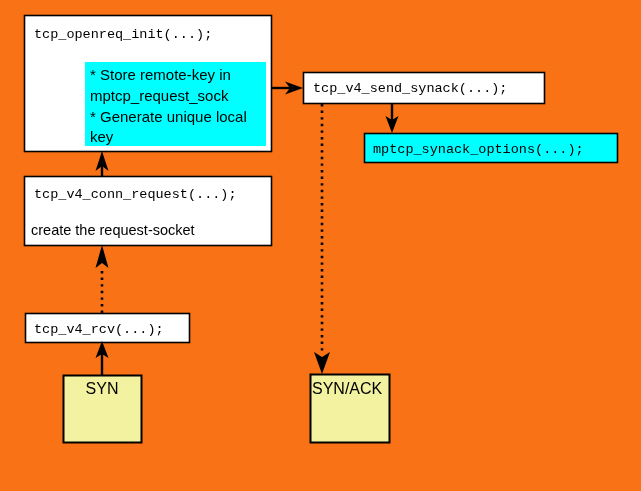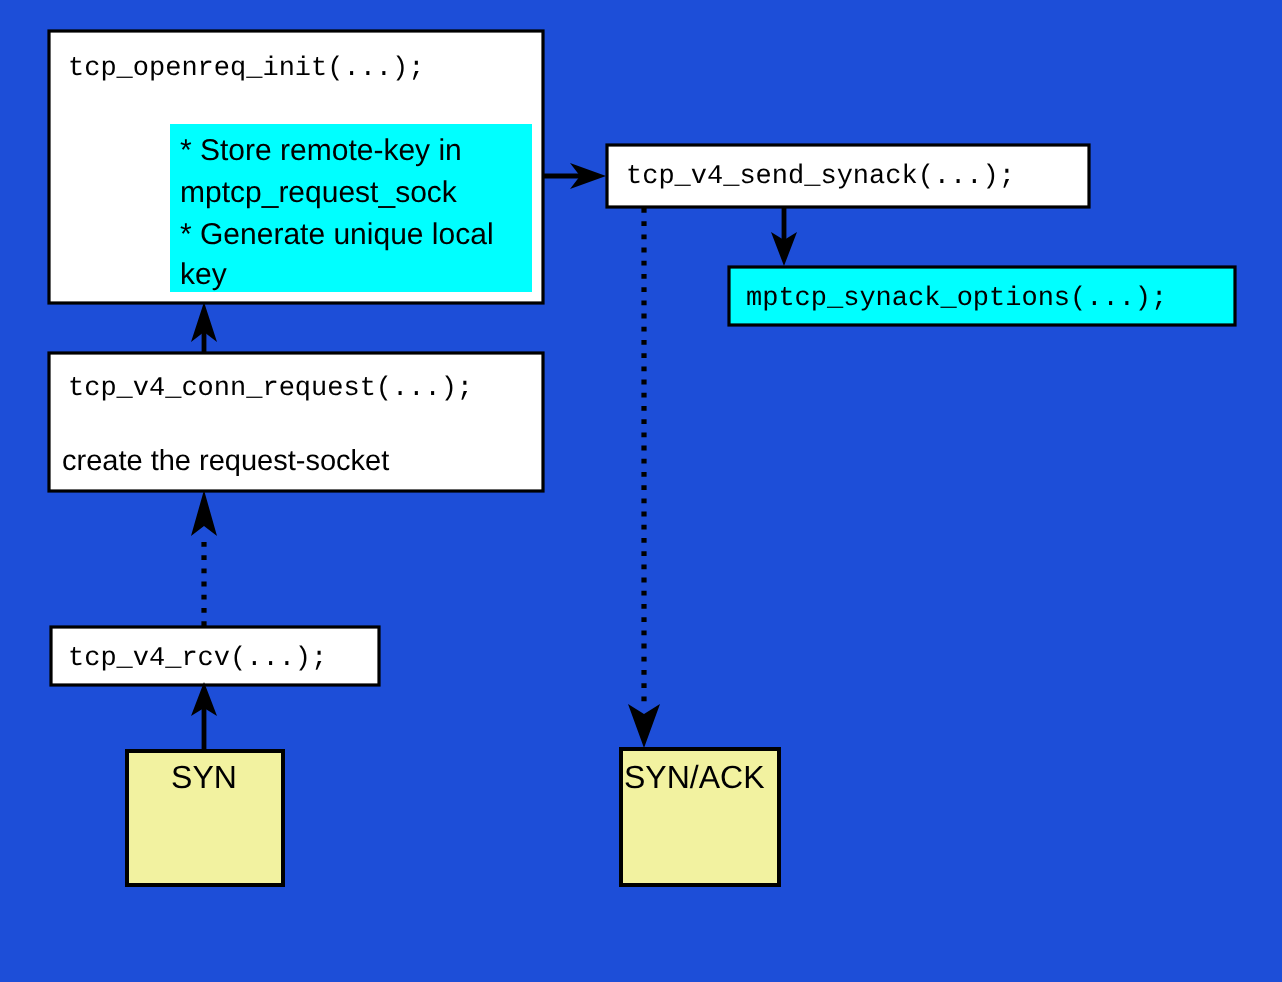--- a/index.html
+++ b/index.html
@@ -10,21 +10,21 @@
   body {
     width: 641px;
     height: 491px;
     overflow: hidden;
     font-family: "Liberation Sans", sans-serif;
   }
   #diagram-root {
     position: relative;
     width: 641px;
     height: 491px;
-    background: #1d4ed8;
+    background: #f97316;
   }
   svg.diagram-canvas {
     position: absolute;
     top: 0;
     left: 0;
     width: 641px;
     height: 491px;
     display: block;
   }
   .box-rect {

